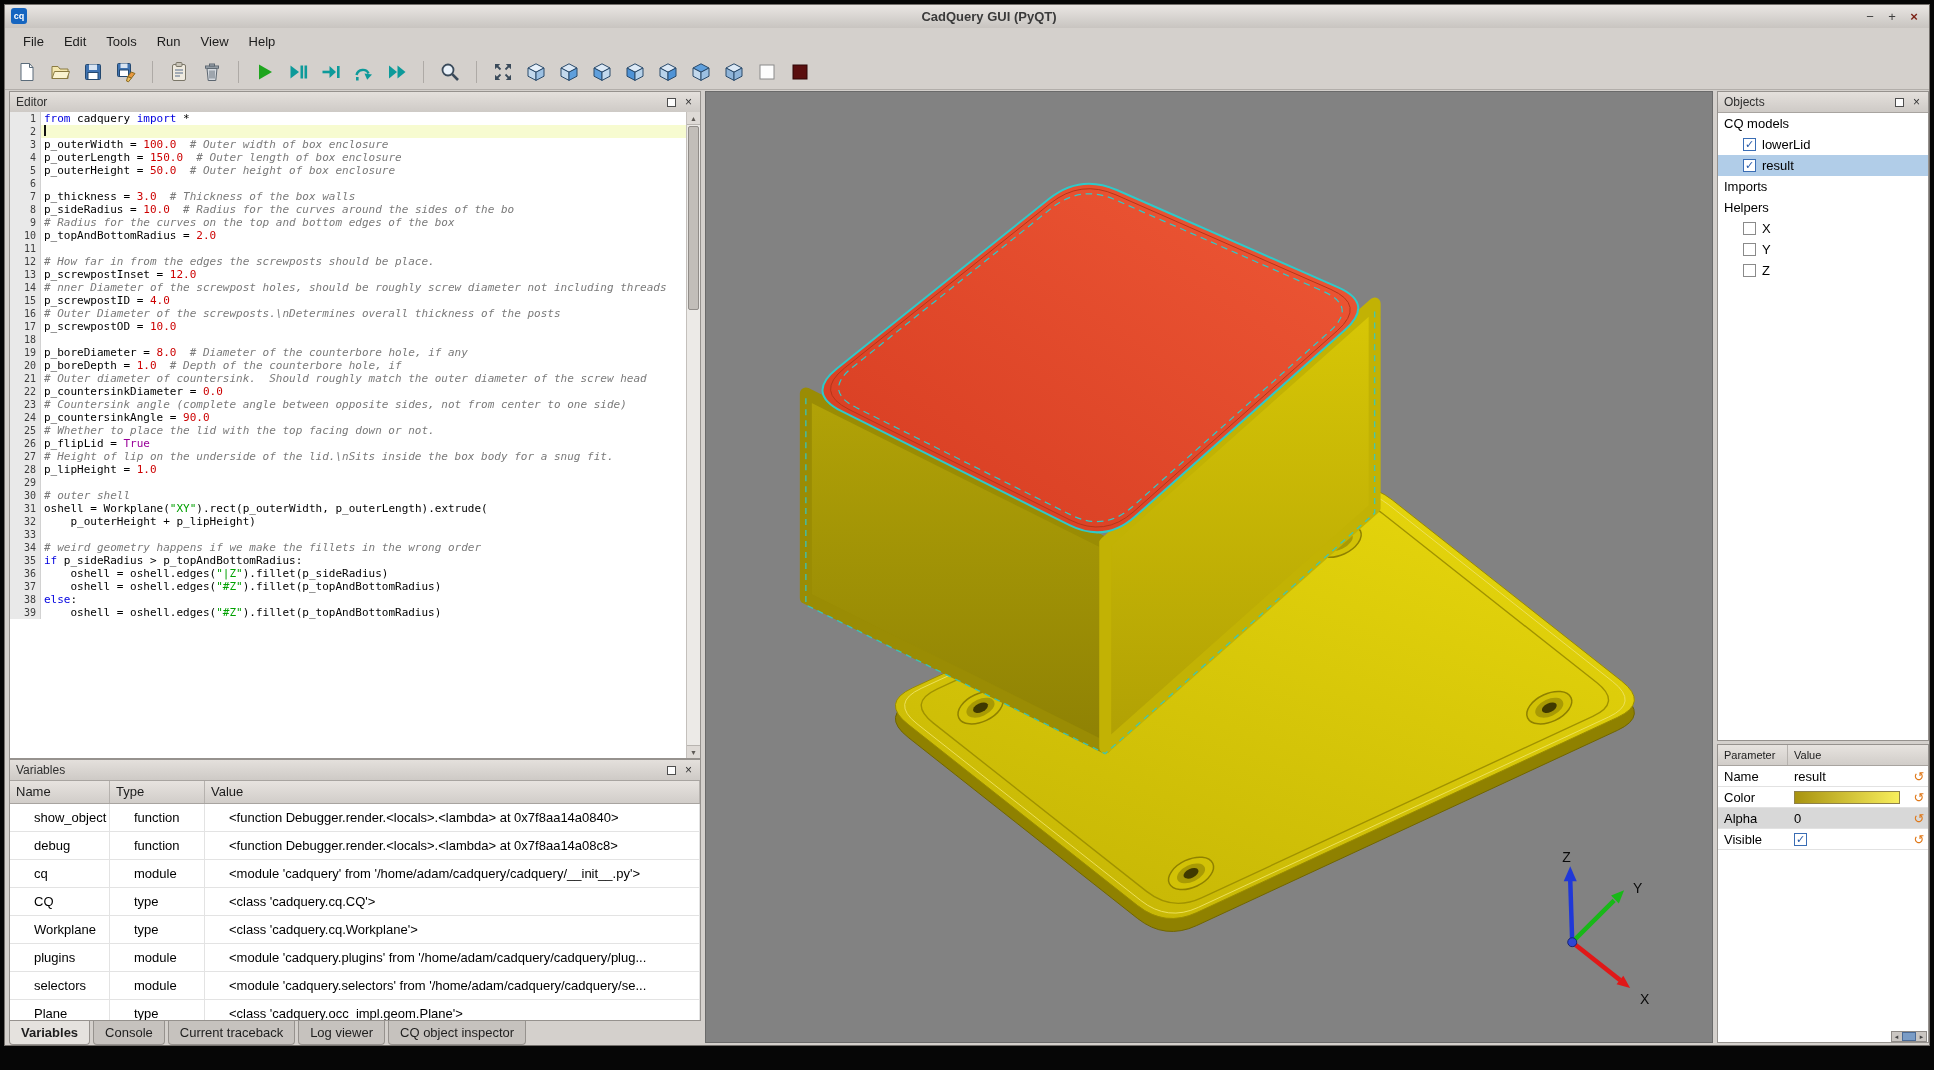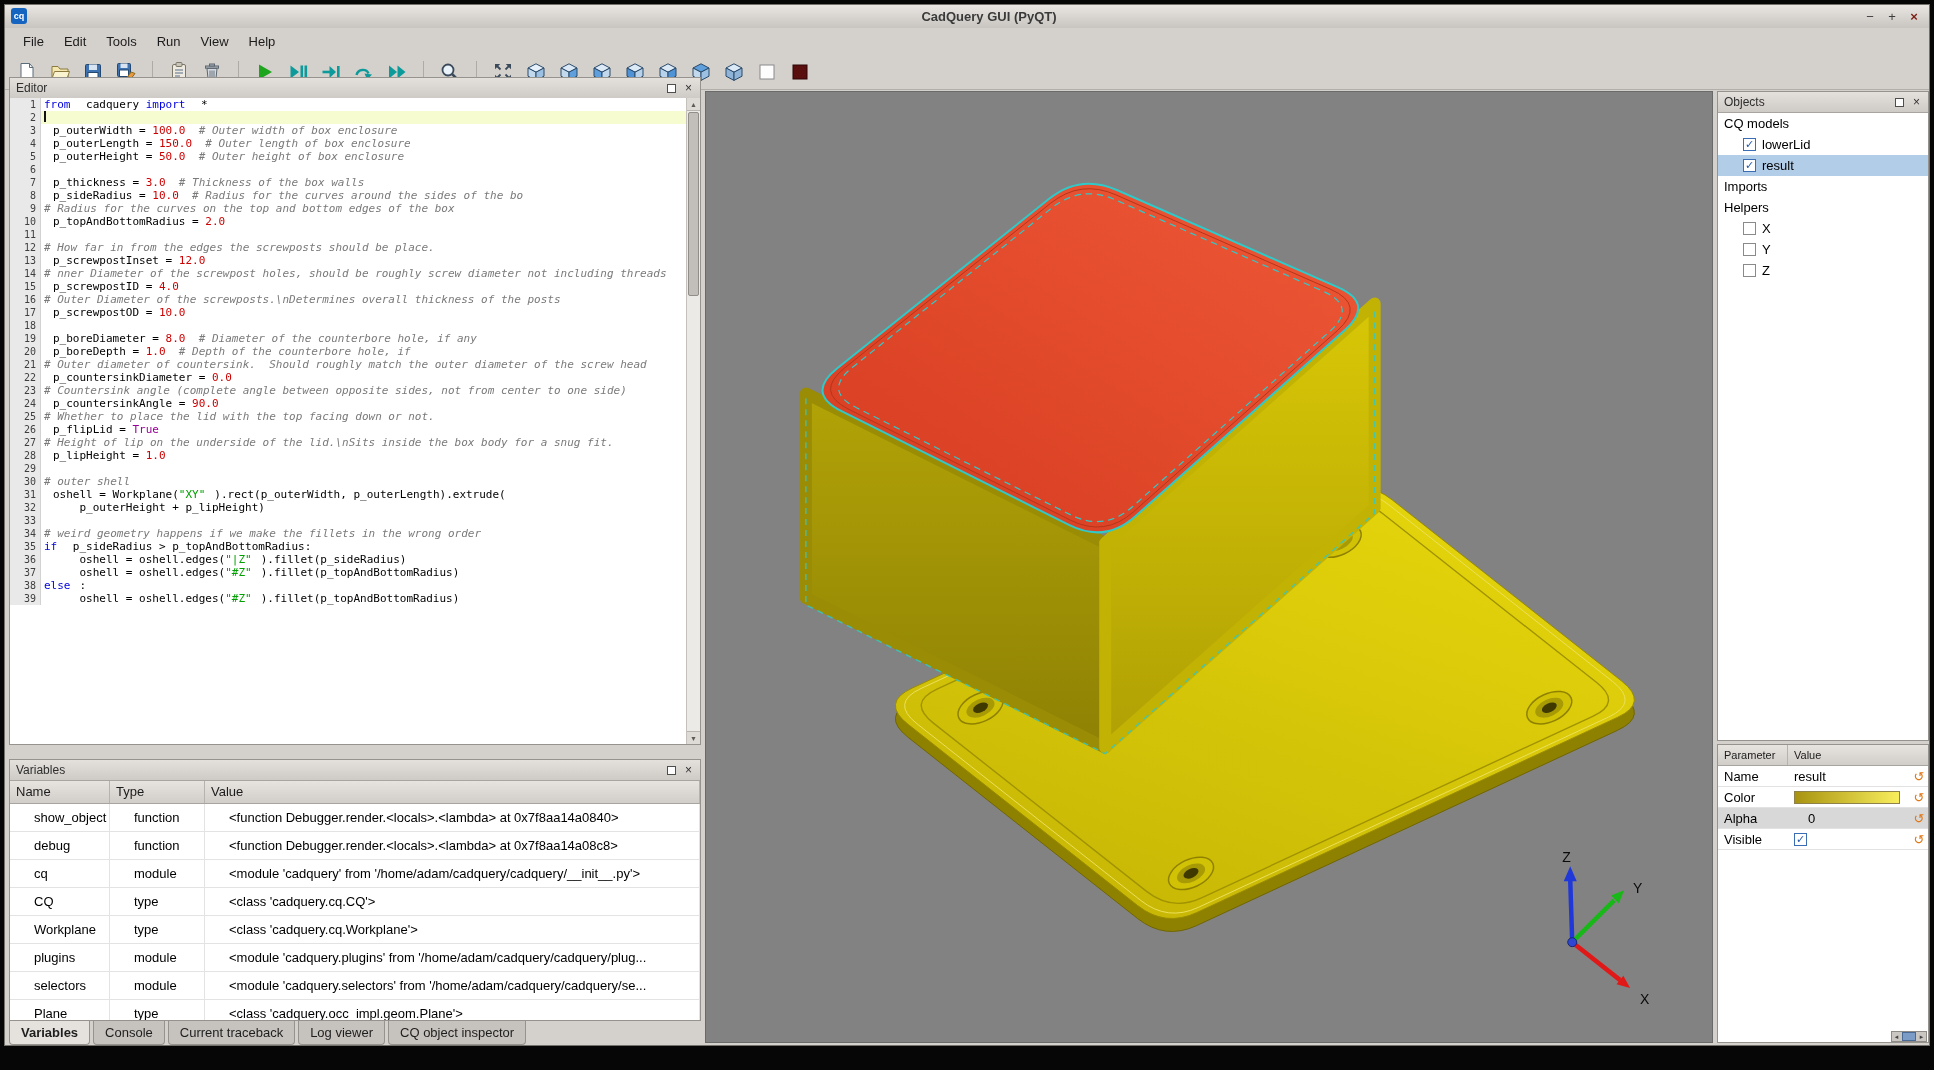--- a/index.html
+++ b/index.html
@@ -25,32 +25,32 @@
 
   
   .panel{position:absolute;background:#fff;border:1px solid #96928e;box-sizing:border-box;overflow:hidden;}
   .panel-header{height:20px;background:linear-gradient(#e4e0dc,#cecac6);border-bottom:1px solid #a8a4a0;display:flex;align-items:center;padding:0 4px;font-size:12px;color:#2e2e2e;}
   .panel-title{flex:1;padding-left:2px;}
   .ph-btn{width:15px;height:15px;display:flex;align-items:center;justify-content:center;margin-left:2px;}
   .float-glyph{width:7px;height:7px;border:1px solid #4e4e4e;background:#fdfdfd;display:inline-block;}
   .close-glyph{font-size:12px;line-height:1;color:#333;}
 
   
-  #editor-panel{left:4px;top:72px;width:692px;height:668px;}
+  #editor-panel{left:4px;top:86px;width:692px;height:668px;}
   .code-area{position:absolute;left:0;top:20px;right:13px;bottom:0;background:#fff;overflow:hidden;}
   .code-line{display:flex;height:13px;line-height:13px;font-family:"DejaVu Sans Mono",monospace;font-size:11px;}
   .code-line.current{background:#f7fbd0;}
   .ln{flex:none;width:26px;background:#e9e9e9;border-right:1px solid #d2d2d2;color:#3e3e3e;text-align:right;padding-right:4px;font-size:10px;}
   .lt{flex:1;white-space:pre;padding-left:3px;color:#000;}
   .tok-k{color:#0000e0;}
   .tok-n{color:#cc0000;}
   .tok-c{color:#7a7a7a;font-style:italic;text-align:right;}
   .tok-s{color:#00a000;}
   .tok-b{color:#990099;}
-  .tok-p{color:#000;padding-left:9px;}
+  .tok-p{color:#000;}
   .caret{display:inline-block;width:2px;height:11px;background:#111;vertical-align:-1px;}
   .vscroll{position:absolute;top:20px;right:0;bottom:0;width:13px;background:#eceae7;border-left:1px solid #c4c0bc;}
   .vs-arrow{position:absolute;left:0;right:0;height:12px;display:flex;align-items:center;justify-content:center;font-size:7px;color:#5e5a56;background:#dedad6;}
   .vs-arrow.up{top:0;border-bottom:1px solid #b8b4b0;}
   .vs-arrow.down{bottom:0;border-top:1px solid #b8b4b0;}
   .vs-thumb{position:absolute;left:1px;right:1px;top:14px;height:182px;background:#c2beb9;border:1px solid #918d89;border-radius:2px;}
 
   
   #variables-panel{left:4px;top:754px;width:692px;height:262px;}
   .vtable-header{display:flex;height:22px;line-height:22px;background:linear-gradient(#e7e3df,#d1cdc9);border-bottom:1px solid #a8a4a0;font-size:13px;color:#1c1c1c;}
@@ -78,21 +78,21 @@
   .cb{flex:none;width:13px;height:13px;border:1px solid #8a8a8a;background:#fff;margin-right:6px;display:flex;align-items:center;justify-content:center;font-size:11px;line-height:11px;color:#2458a8;box-sizing:border-box;}
   .cb.checked{border-color:#3a6db4;}
 
   
   #parameter-panel{left:1712px;top:739px;width:212px;height:299px;}
   .p-header{display:flex;height:20px;line-height:20px;background:linear-gradient(#e7e3df,#d1cdc9);border-bottom:1px solid #a8a4a0;font-size:11px;color:#1c1c1c;justify-content:space-between;}
   .p-header .cell{padding-left:6px;box-sizing:border-box;border-right:1px solid #b6b2ae;}
   .ph-c0{width:70px;flex:none;}
   .ph-c1{flex:1;border-right:none !important;}
   .prow{display:flex;align-items:center;height:20px;font-size:13px;color:#000;border-bottom:1px solid #e2e2e2;background:#fff;}
-  .prow.shaded{background:#d8d8d8;gap:14px;}
+  .prow.shaded{background:#d8d8d8;}
   .p-label{width:70px;flex:none;padding-left:6px;}
   .p-value{flex:1;display:flex;align-items:center;overflow:hidden;}
   .p-reset{width:18px;flex:none;text-align:center;color:#e07818;font-size:13px;}
   .swatch{width:104px;height:11px;border:1px solid #8e814a;}
 
   .mini-scroll{position:absolute;left:1886px;top:1026px;width:36px;height:11px;background:#cac6c2;border:1px solid #8e8a86;display:flex;align-items:center;box-sizing:border-box;}
   .ms-arrow{width:9px;font-size:7px;color:#444;text-align:center;line-height:9px;}
   .ms-thumb{flex:1;height:7px;background:#7a9cc6;border:1px solid #4a6a96;margin:0 1px;}
 </style>
 </head>

